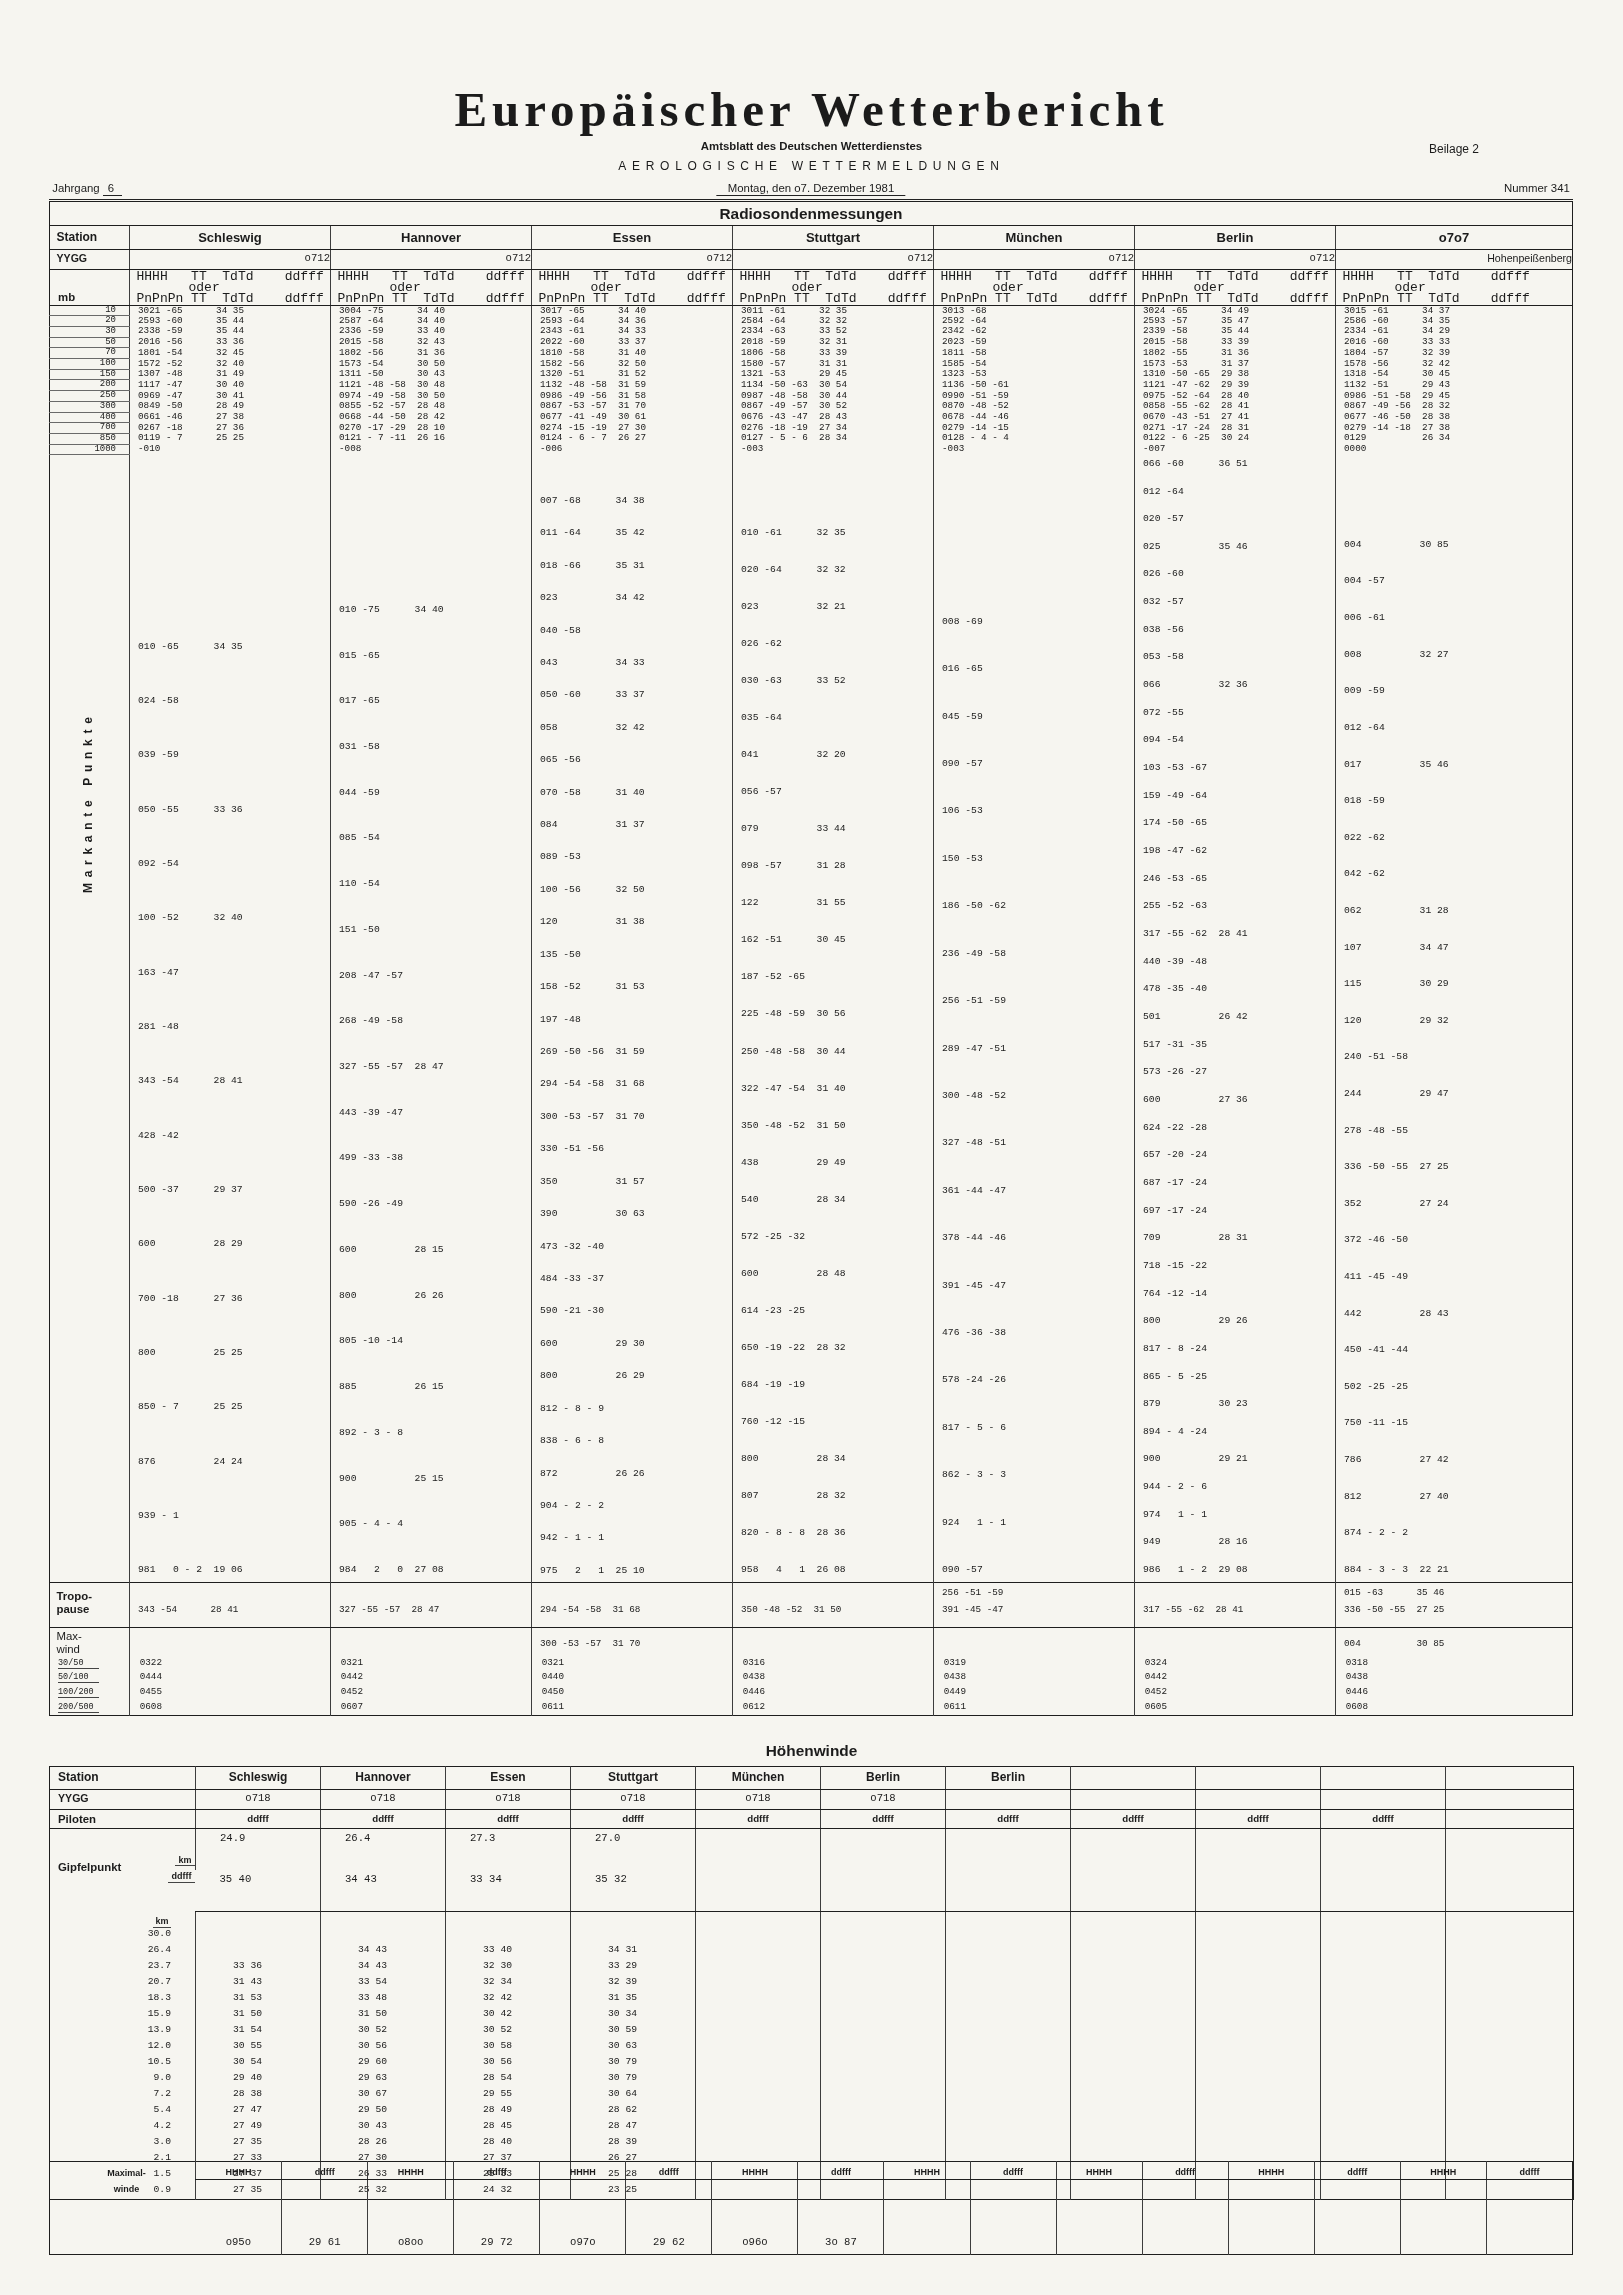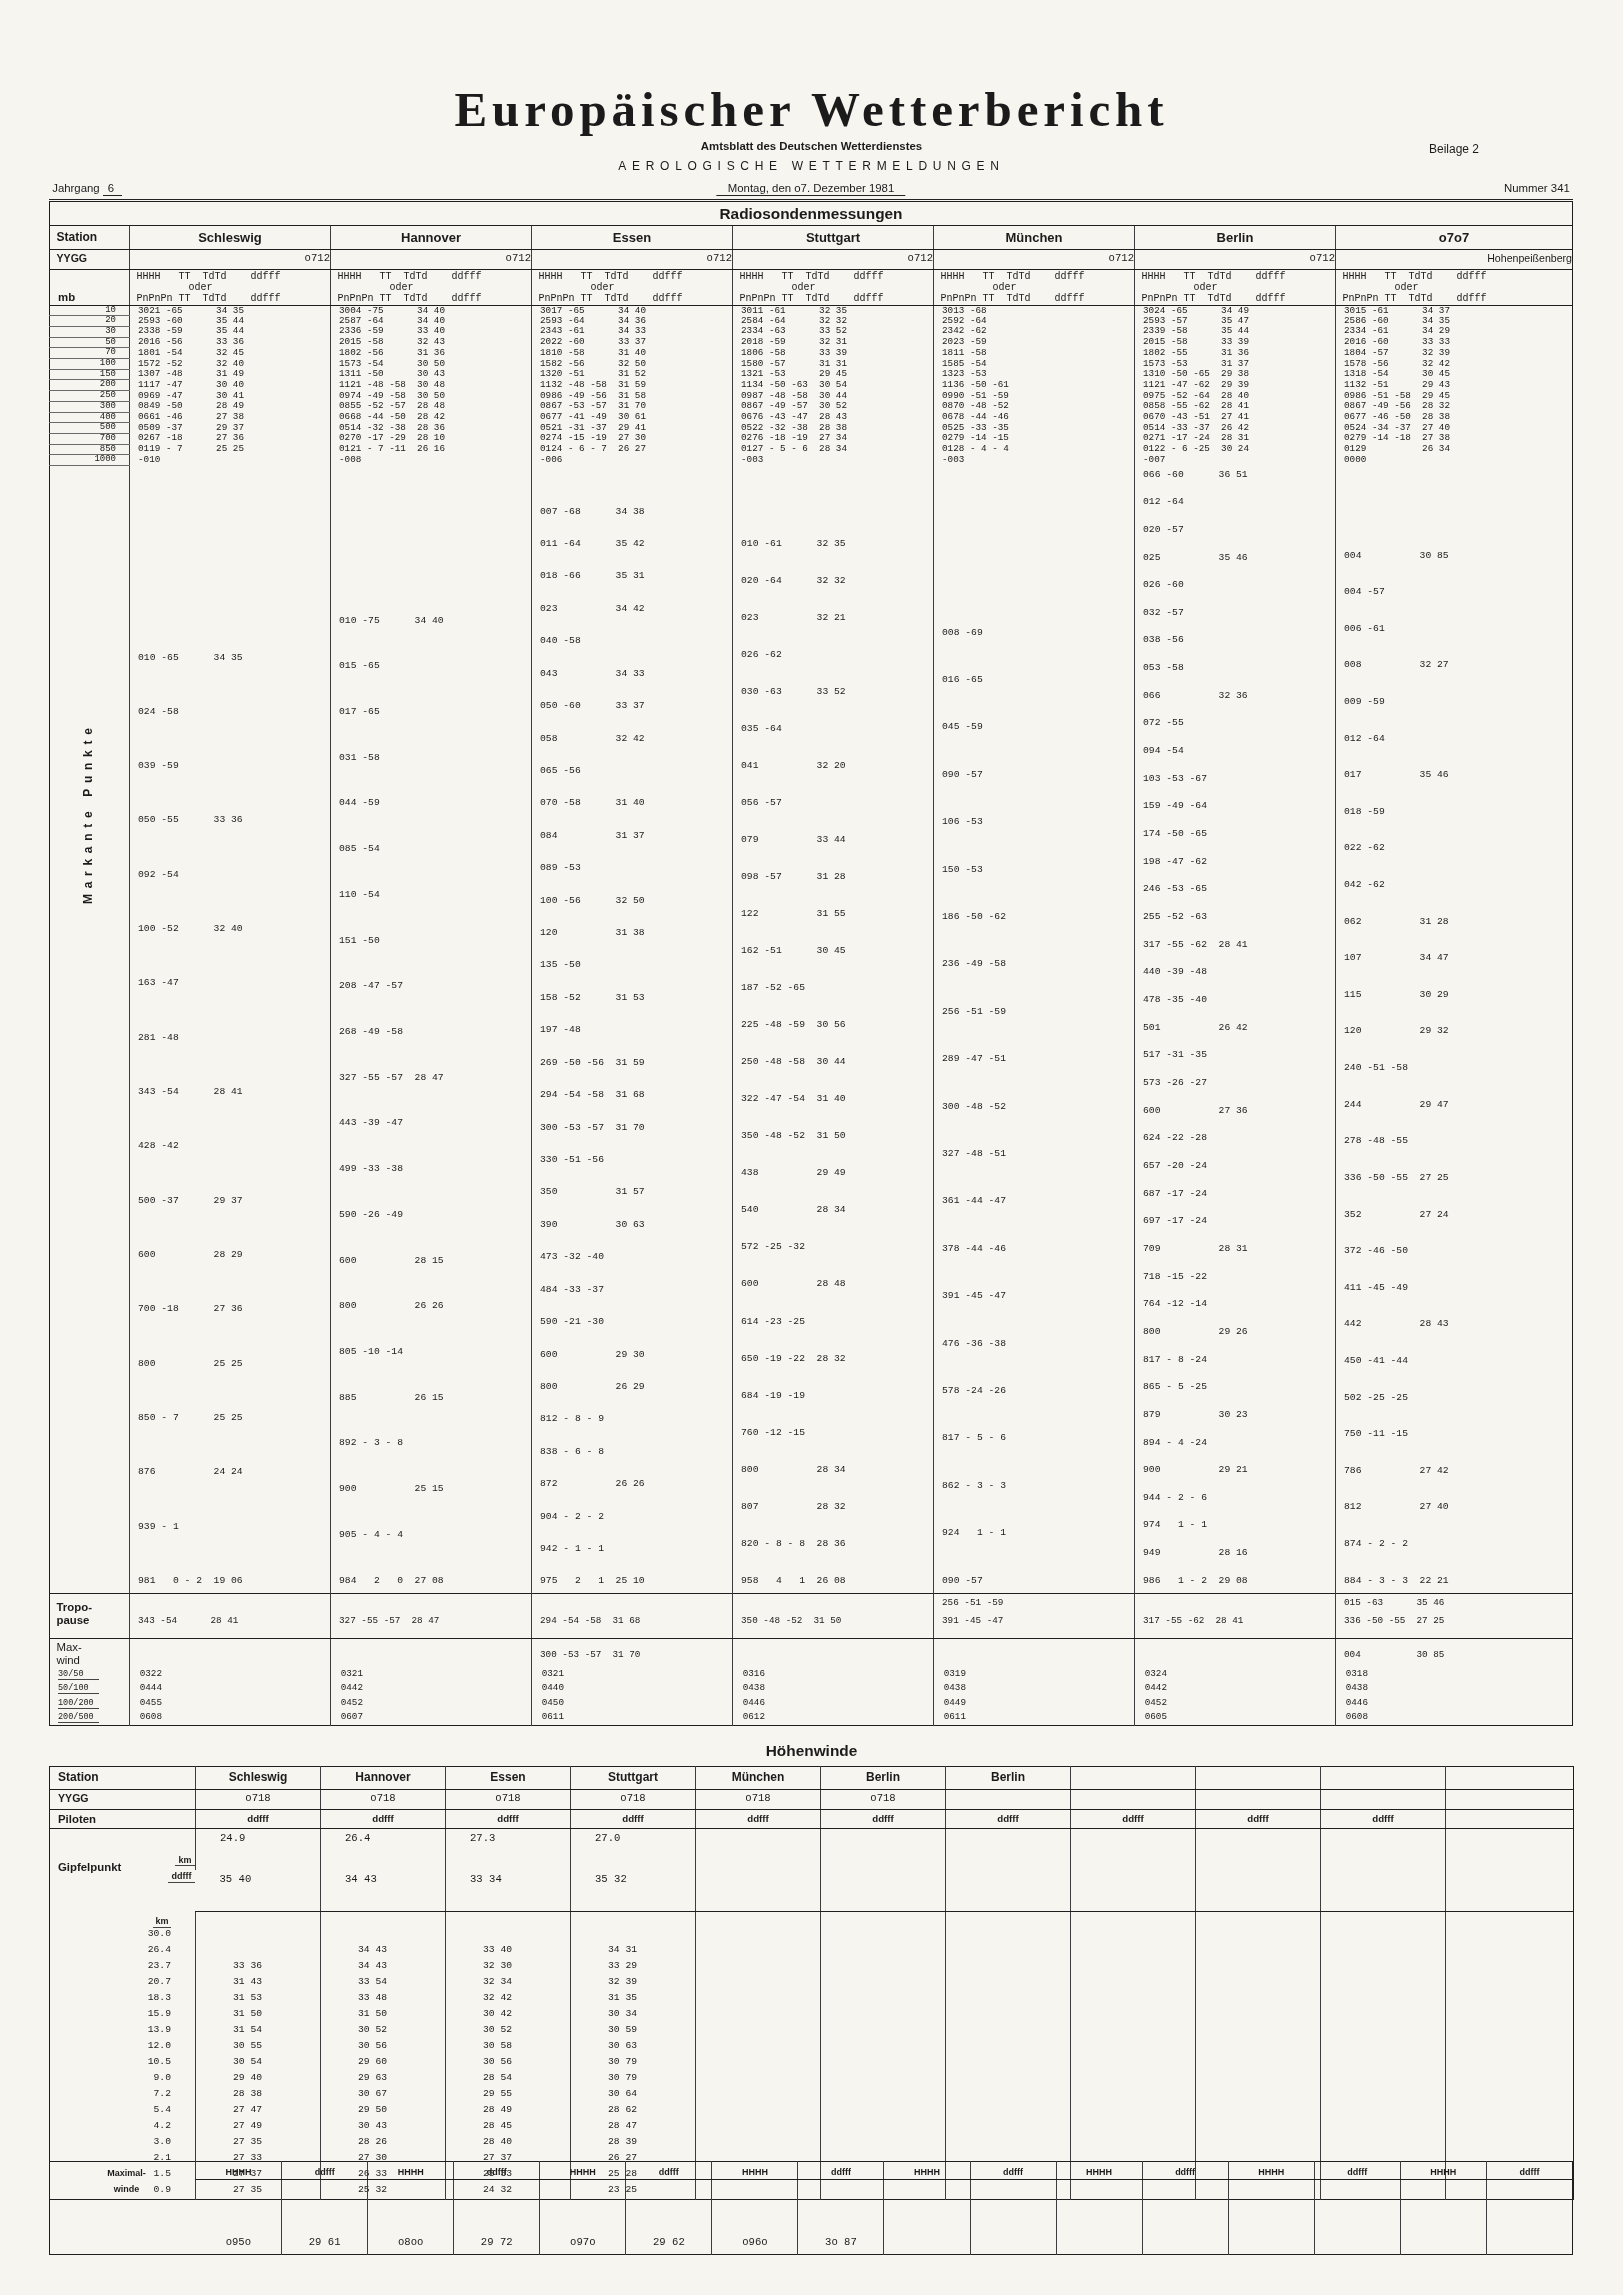--- a/index.html
+++ b/index.html
@@ -60,21 +60,21 @@
   .station-row td.lbl { text-align:left; padding-left:6.5px; font-size:12px; }
   #rs-yygg-row td {
     height:19.5px; font-size:10.6px; text-align:right; padding-top:2.4px;
     border-bottom:0.8px solid #1e1e1e;
     font-family:"Liberation Mono","DejaVu Sans Mono",monospace;
   }
   #rs-yygg-row td.lbl { font-family:"Liberation Sans",sans-serif; font-weight:bold; text-align:left; padding-left:6.5px; }
   #rs-yygg-row td.hp { font-family:"Liberation Sans",sans-serif; font-size:10.6px; }
   #rs-colhead-row td {
     height:36px; border-bottom:1.2px solid #1e1e1e;
-    font-size:10px; line-height:11px; padding:1.6px 0 0 6.5px; white-space:pre;
+    font-size:13px; line-height:11px; padding:1.6px 0 0 6.5px; white-space:pre;
   }
   #rs-colhead-row td.lbl { vertical-align:bottom; font-family:"Liberation Sans",sans-serif;
     font-weight:bold; font-size:11.4px; padding:0 0 1.6px 8px; }
   .oder-line { padding-left:52px; }
 
   .level-row td { height:10.6px; font-size:9.3px; line-height:9.7px; white-space:pre; }
   .level-row td.mb-val {
     text-align:right; padding-right:13px; font-size:9px;
     border-bottom:0.8px solid #6a6a6a;
     font-family:"Liberation Mono","DejaVu Sans Mono",monospace;
@@ -336,30 +336,20 @@
           <td class="lbl mb-val">400</td>
           <td class="data-cell mono">0661 -46      27 38</td>
           <td class="data-cell mono">0668 -44 -50  28 42</td>
           <td class="data-cell mono">0677 -41 -49  30 61</td>
           <td class="data-cell mono">0676 -43 -47  28 43</td>
           <td class="data-cell mono">0678 -44 -46</td>
           <td class="data-cell mono">0670 -43 -51  27 41</td>
           <td class="data-cell mono">0677 -46 -50  28 38</td>
         </tr>
         <tr class="level-row">
-          <td class="lbl mb-val">500</td>
-          <td class="data-cell mono">0509 -37      29 37</td>
-          <td class="data-cell mono">0514 -32 -38  28 36</td>
-          <td class="data-cell mono">0521 -31 -37  29 41</td>
-          <td class="data-cell mono">0522 -32 -38  28 38</td>
-          <td class="data-cell mono">0525 -33 -35</td>
-          <td class="data-cell mono">0514 -33 -37  26 42</td>
-          <td class="data-cell mono">0524 -34 -37  27 40</td>
-        </tr>
-        <tr class="level-row">
           <td class="lbl mb-val">700</td>
           <td class="data-cell mono">0267 -18      27 36</td>
           <td class="data-cell mono">0270 -17 -29  28 10</td>
           <td class="data-cell mono">0274 -15 -19  27 30</td>
           <td class="data-cell mono">0276 -18 -19  27 34</td>
           <td class="data-cell mono">0279 -14 -15</td>
           <td class="data-cell mono">0271 -17 -24  28 31</td>
           <td class="data-cell mono">0279 -14 -18  27 38</td>
         </tr>
         <tr class="level-row">

